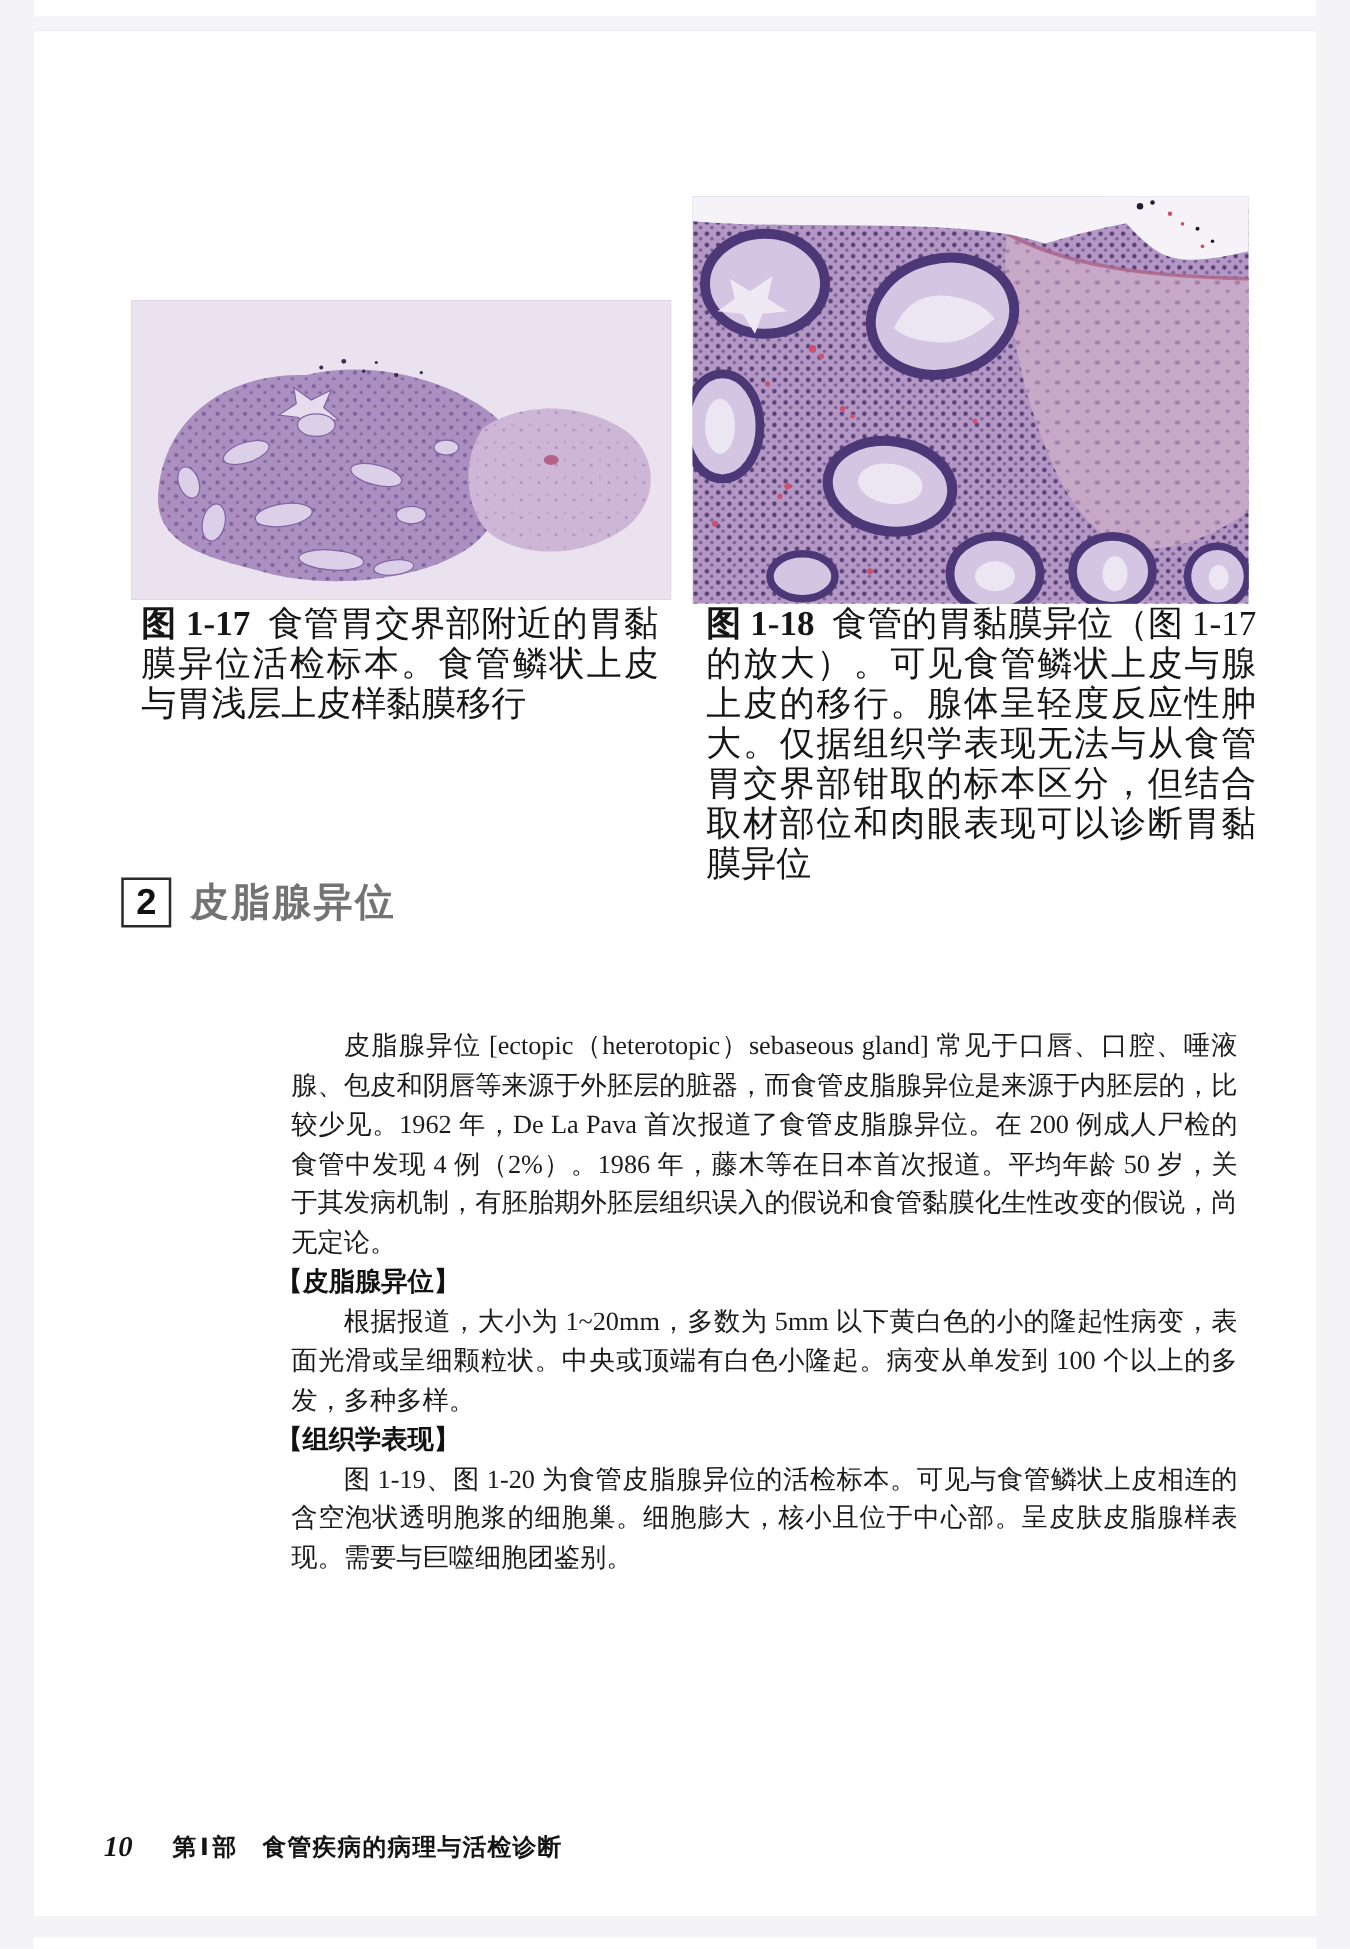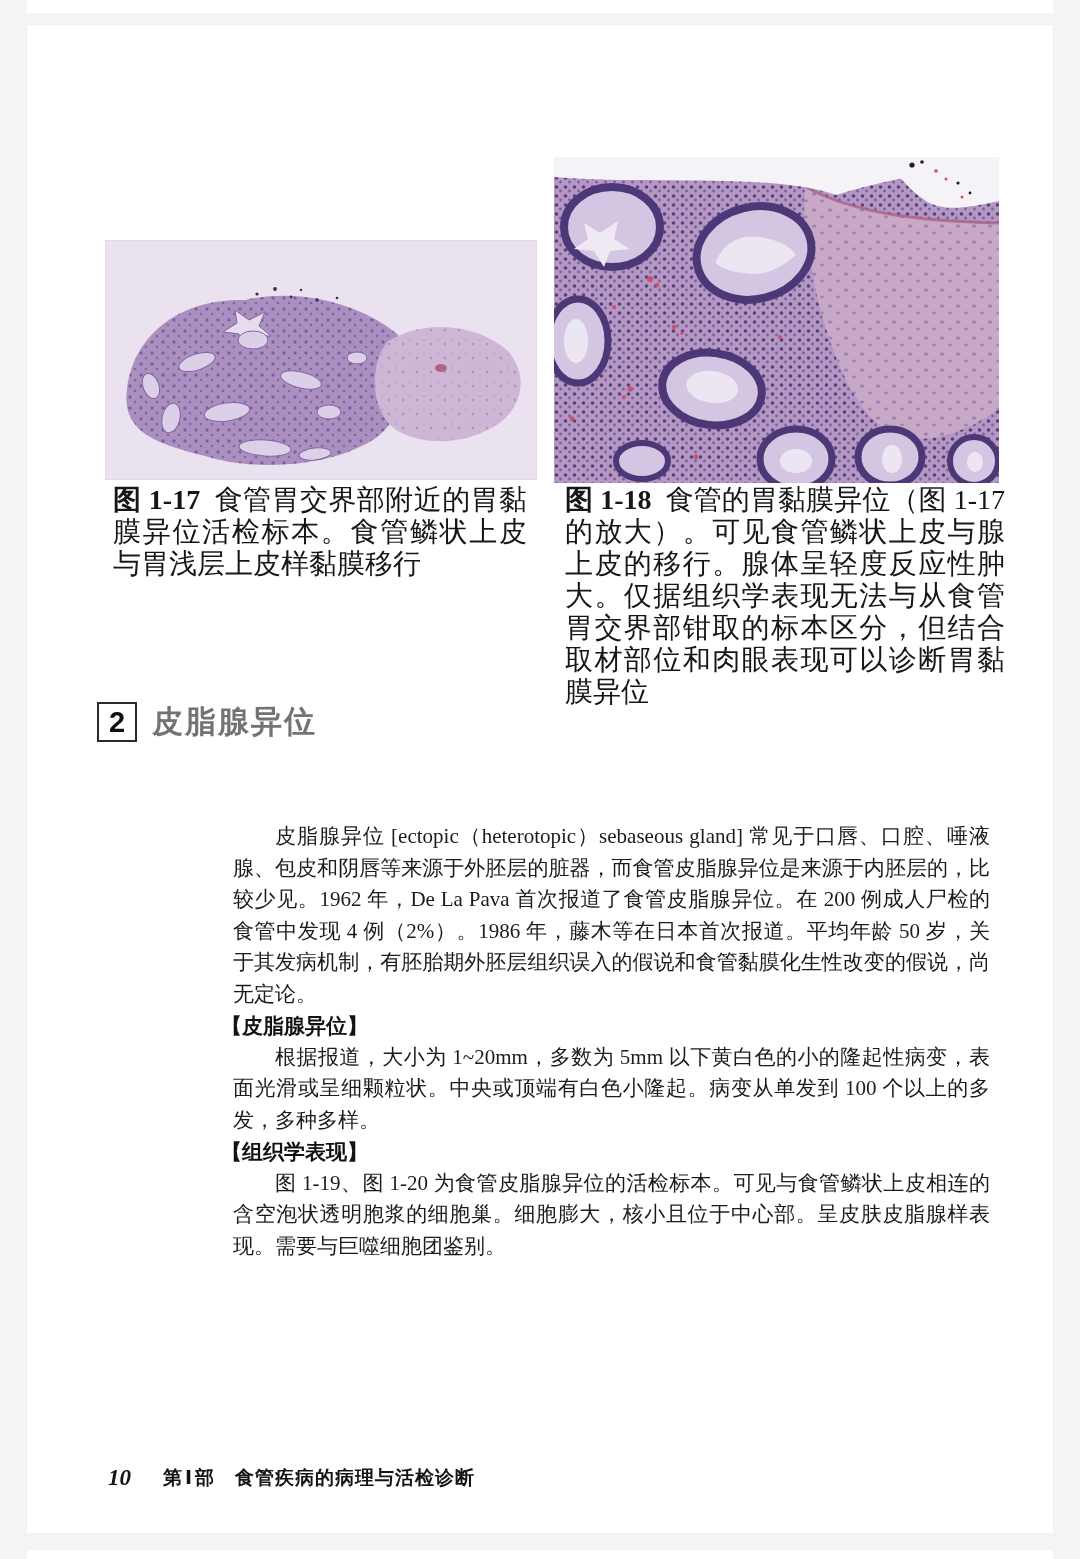--- a/index.html
+++ b/index.html
@@ -53,21 +53,21 @@
     text-align:justify;
     color:#1b1b1b;
   }
   #body-text p{margin:0;text-indent:2em;}
   #body-text p.subhead{
     font-family:"Liberation Sans","DejaVu Sans",sans-serif;
     font-weight:bold;text-indent:0;margin-left:-12px;color:#121212;
   }
   #body-text b{font-weight:normal;}
   
-  #footer{position:absolute;left:81px;top:1440px;height:26px;display:flex;align-items:center;}
+  #footer{position:absolute;left:56px;top:1440px;height:26px;display:flex;align-items:center;}
   #footer-page-num{
     font-family:"Liberation Serif","DejaVu Serif",serif;
     font-weight:bold;font-style:italic;font-size:23px;color:#141414;
   }
   #footer-part{
     margin-left:32px;
     font-family:"Liberation Sans","DejaVu Sans",sans-serif;
     font-weight:bold;font-size:19px;color:#141414;letter-spacing:3px;
   }
   #footer-title{

